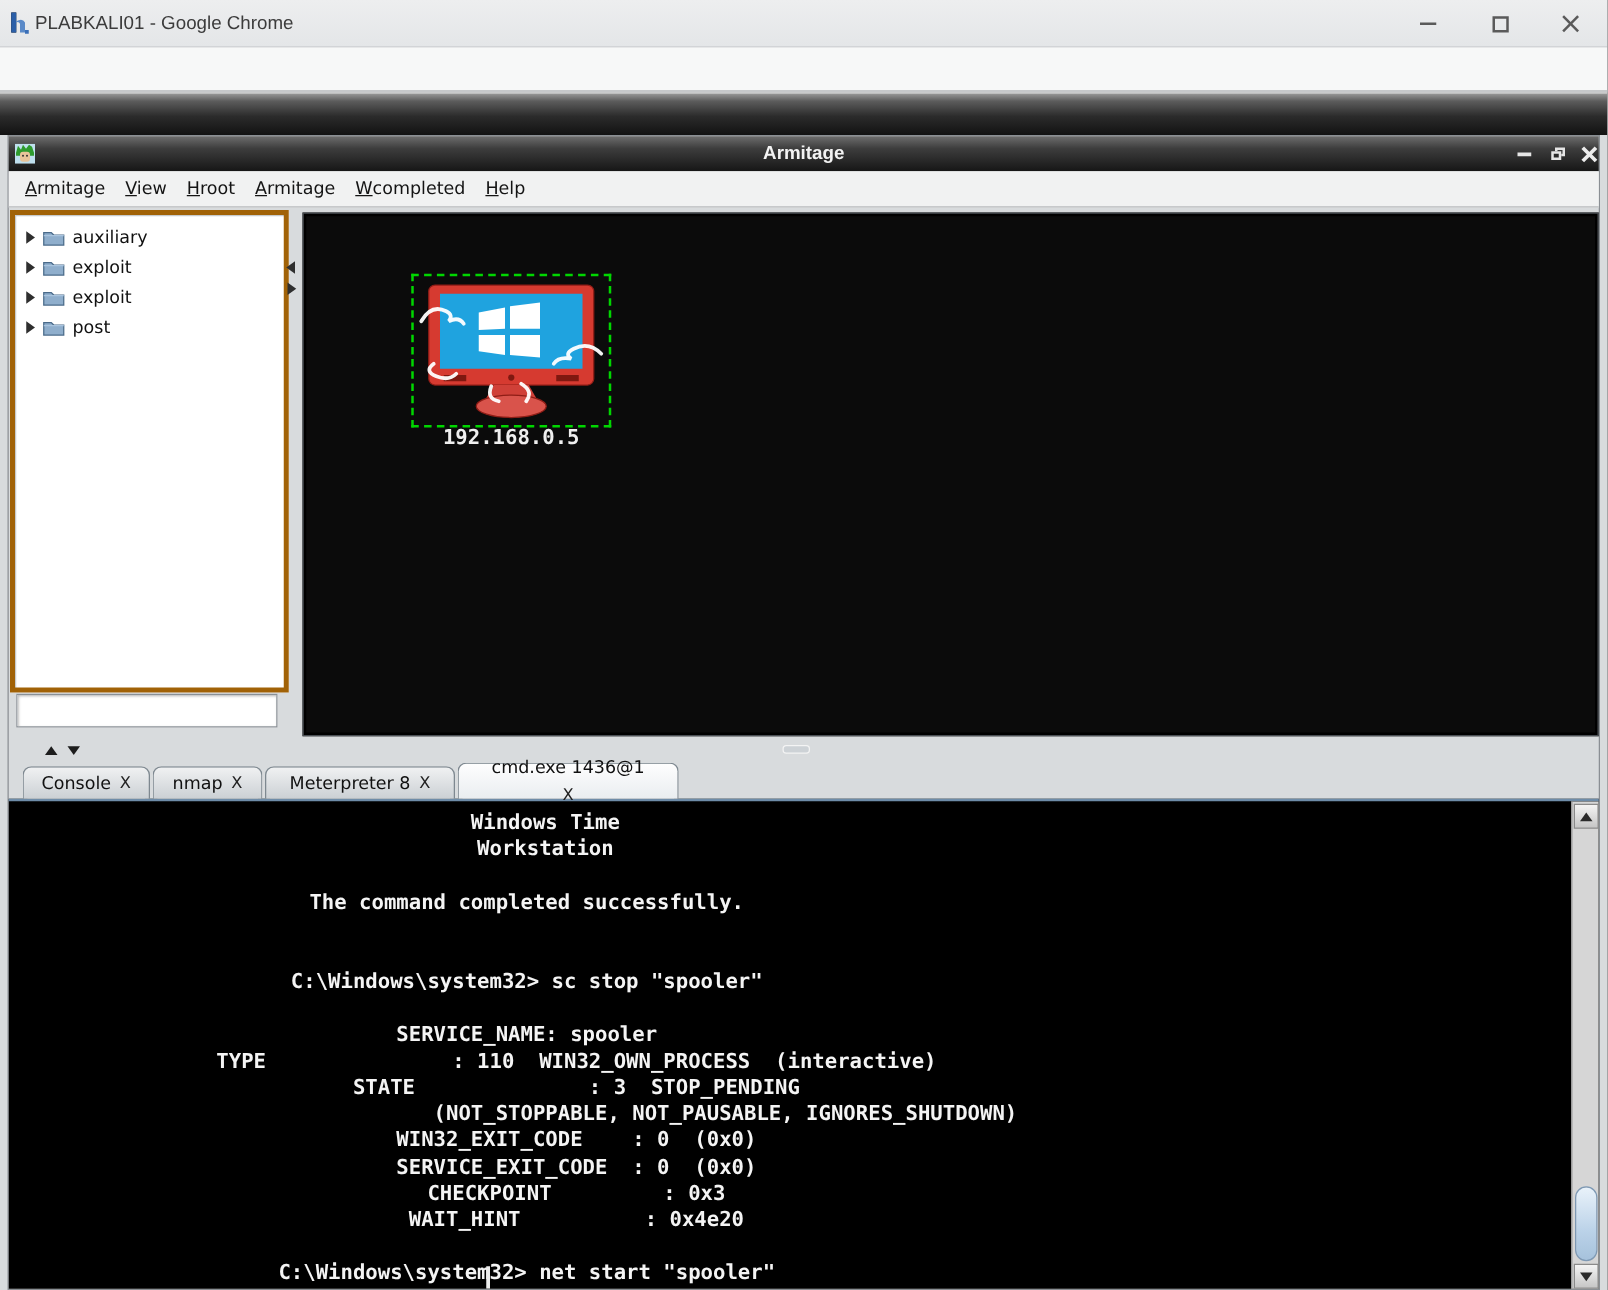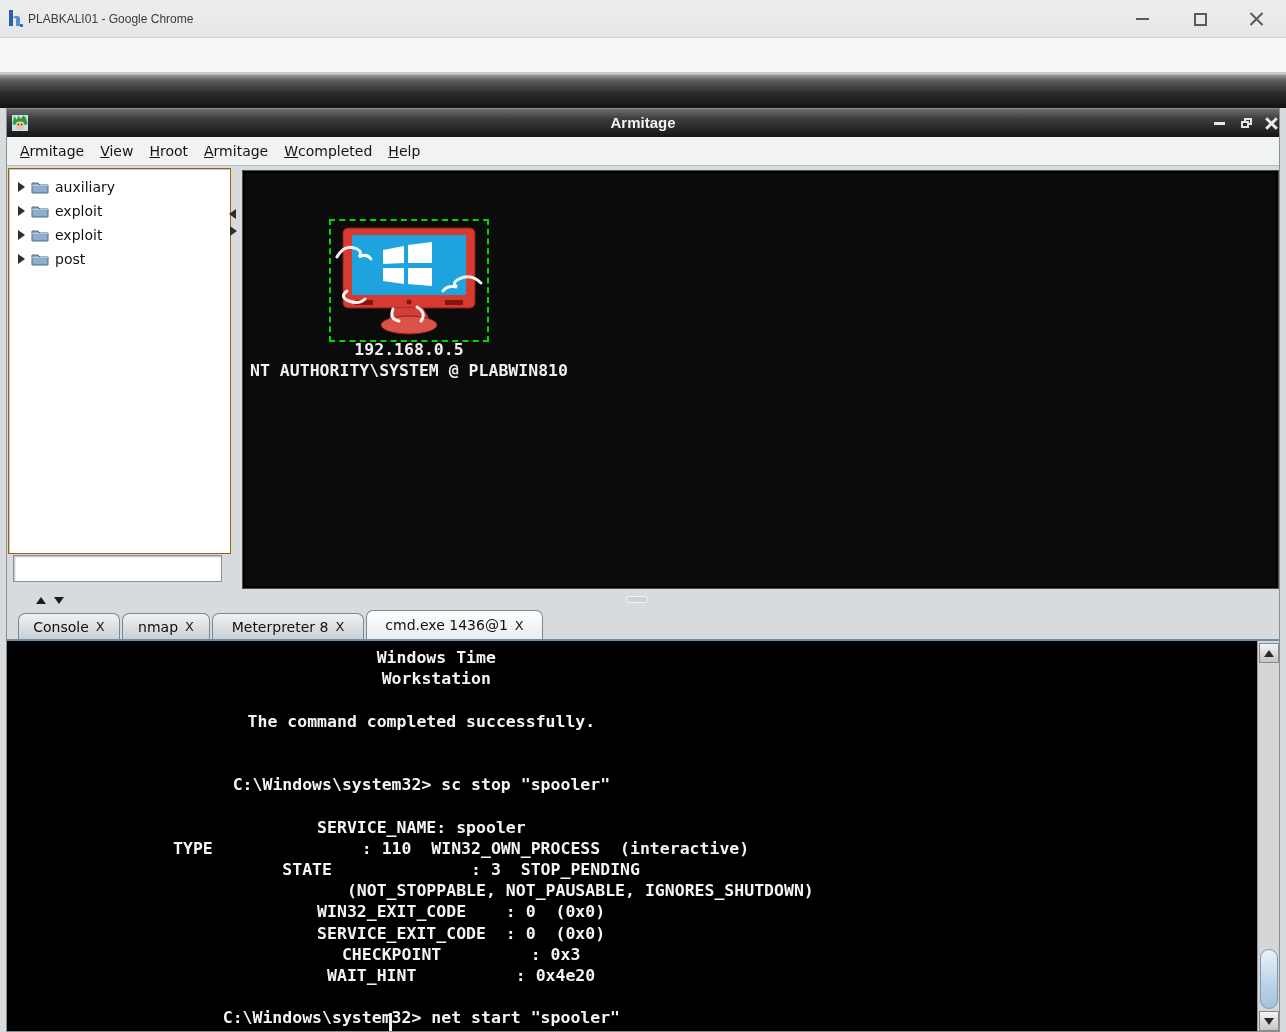--- a/index.html
+++ b/index.html
@@ -5,21 +5,21 @@
   html,body{margin:0;padding:0;background:#9a9a9a;}
   *{box-sizing:border-box;}
   #screen{position:relative;width:1286px;height:1032px;background:#D8DBDD;overflow:hidden;
           font-family:"Liberation Sans",sans-serif;outline:1px solid #6f6f6f;}
   .abs{position:absolute;}
 
   
   #chrome-titlebar{left:0;top:0;width:1286px;height:38px;background:linear-gradient(#EDEEEF,#E4E6E8);
     border-bottom:1px solid #CFD1D3;}
   #chrome-favicon{left:7px;top:9px;width:18px;height:20px;}
-  #chrome-title{left:28px;top:0;height:53px;line-height:38px;font-size:12px;color:#3c3c3c;}
+  #chrome-title{left:28px;top:0;height:53px;line-height:38px;font-size:15px;color:#3c3c3c;}
   .winctl{top:0;width:44px;height:38px;display:flex;align-items:center;justify-content:center;cursor:default;}
   #btn-min{left:1120px;} #btn-max{left:1178px;} #btn-close{left:1234px;}
   .glyph-min{width:13px;height:2px;background:#5a5a5a;}
   .glyph-max{width:13px;height:13px;border:2px solid #5a5a5a;}
   .glyph-close{position:relative;width:15px;height:15px;}
   .glyph-close i{position:absolute;left:-1px;top:6px;width:17px;height:2px;background:#5a5a5a;}
   .glyph-close i:first-child{transform:rotate(45deg);} .glyph-close i:last-child{transform:rotate(-45deg);}
 
   
   #chrome-urlbar{left:0;top:38px;width:1286px;height:36px;background:#F7F8F8;border-bottom:2px solid #C6C8CA;}
@@ -61,21 +61,21 @@
   .gm-close i{position:absolute;left:-1px;top:5px;width:15px;height:3px;background:#ECECEC;}
   .gm-close i:first-child{transform:rotate(45deg);} .gm-close i:last-child{transform:rotate(-45deg);}
 
   #arm-menubar{left:0;top:28px;width:1272px;height:29px;background:#F1F2F2;border-bottom:1px solid #B9BCBE;
     display:flex;align-items:center;padding-left:13px;font-family:"DejaVu Sans","Liberation Sans",sans-serif;}
   .menu-item{font-size:14px;color:#141414;margin-right:16px;cursor:default;}
   .mnemonic{text-decoration:underline;}
 
   
   #module-tree{left:1px;top:59px;width:223px;height:386px;background:#fff;
-    border:1px solid #a16207;box-shadow:inset 1px 1px 0 #c7cacc;}
+    border:4px solid #a16207;box-shadow:inset 1px 1px 0 #c7cacc;}
   .tree-row{display:flex;align-items:center;height:24px;padding-left:9px;gap:6px;
     font-family:"DejaVu Sans","Liberation Sans",sans-serif;font-size:14px;color:#111;}
   #module-tree .pad{height:6px;}
   .tri-right{width:0;height:0;border-left:7px solid #2f2f2f;border-top:5px solid transparent;border-bottom:5px solid transparent;}
   #tree-filter{left:6px;top:446px;width:209px;height:27px;border:1px solid #8a9096;background:#fff;
     box-shadow:inset 1px 1px 2px #bbb;font-size:13px;padding:0 4px;}
   .vsplit-arrows{left:221px;top:98px;width:12px;height:36px;}
   .tri-l{width:0;height:0;border-right:7px solid #2f2f2f;border-top:5px solid transparent;border-bottom:5px solid transparent;margin:2px 0 7px 1px;}
   .tri-r{width:0;height:0;border-left:7px solid #2f2f2f;border-top:5px solid transparent;border-bottom:5px solid transparent;margin-left:2px;}
 
@@ -97,21 +97,21 @@
 
   
   .tab{position:absolute;height:26px;top:504px;border:1px solid #7E8890;border-bottom:none;
     border-radius:7px 7px 0 0;background:linear-gradient(#F0F1F2,#CBD0D4);
     display:flex;align-items:center;justify-content:center;gap:7px;
     font-family:"DejaVu Sans","Liberation Sans",sans-serif;font-size:14px;color:#101010;z-index:1;}
   .tab .x{font-size:13px;color:#222;}
   #tab-console{left:11px;width:102px;}
   #tab-nmap{left:115px;width:88px;}
   #tab-met{left:205px;width:152px;}
-  #tab-cmd{left:359px;width:177px;top:501px;height:29px;background:linear-gradient(#FEFEFE,#E9EDF0);z-index:2;}
+  #tab-cmd{left:359px;width:177px;top:501px;height:29px;background:linear-gradient(#FEFEFE,#E9EDF0);z-index:2;flex-direction:column;}
 
   
   #console{left:0;top:530px;width:1272px;height:392px;background:#000;border-top:2px solid #6E8CA8;overflow:hidden;}
   #console-pre{position:absolute;left:4px;top:-12px;margin:18px;
     font-family:"DejaVu Sans Mono",monospace;font-weight:bold;font-size:16.5px;line-height:21.2px;
     color:#F4F4F4;white-space:pre;text-align:center;}
   #console-cursor{position:absolute;left:382px;top:372px;width:3px;height:18px;background:#EDEDED;}
   #vscroll{position:absolute;left:1250px;top:0;width:22px;height:392px;background:#D6D6D6;border-left:1px solid #9a9a9a;}
   .sbtn{position:absolute;left:1px;width:20px;height:20px;background:linear-gradient(#F4F4F4,#C6C6C6);
     border:1px solid #8a8a8a;display:flex;align-items:center;justify-content:center;}
@@ -353,21 +353,20 @@
         <path d="M62 81 h28 l8 14 h-44 z" fill="#D04038"></path>
         <ellipse cx="76" cy="98" rx="28" ry="9" fill="#D9534B" stroke="#8f1d16"></ellipse>
         <g stroke="#FFFFFF" stroke-width="3" fill="none" stroke-linecap="round" opacity="0.95">
           <path d="M4,30 q8,-14 20,-8 q6,3 2,8 q8,-4 12,2"></path>
           <path d="M14,64 q-8,6 2,10 q10,4 16,-2"></path>
           <path d="M148,56 q-10,-10 -22,-4 q-8,4 -2,8 q-10,-2 -14,4"></path>
           <path d="M60,82 q-4,10 6,12 M84,80 q10,6 4,14"></path>
         </g>
       </svg>
       <div id="host-ip" class="abs hostlabel">192.168.0.5</div>
-      <div id="host-session" class="abs hostlabel">NT AUTHORITY\SYSTEM @ PLABWIN810</div>
     </div>
 
     <div id="hsplit-grip" class="abs"></div>
     <div id="tab-arrows" class="abs">
       <span class="tri-up"></span>
       <span class="tri-down"></span>
     </div>
 
     <div id="tab-console" class="tab">
       <span>Console</span>

